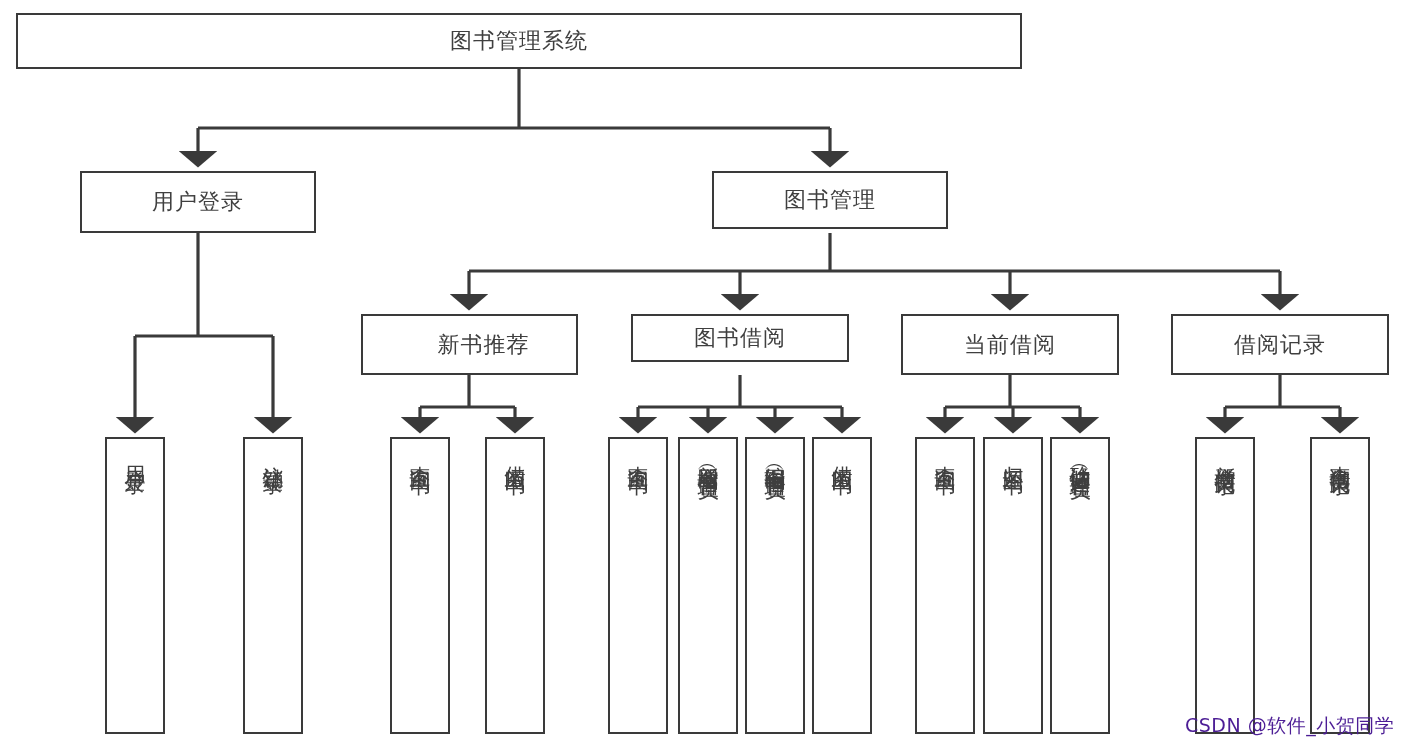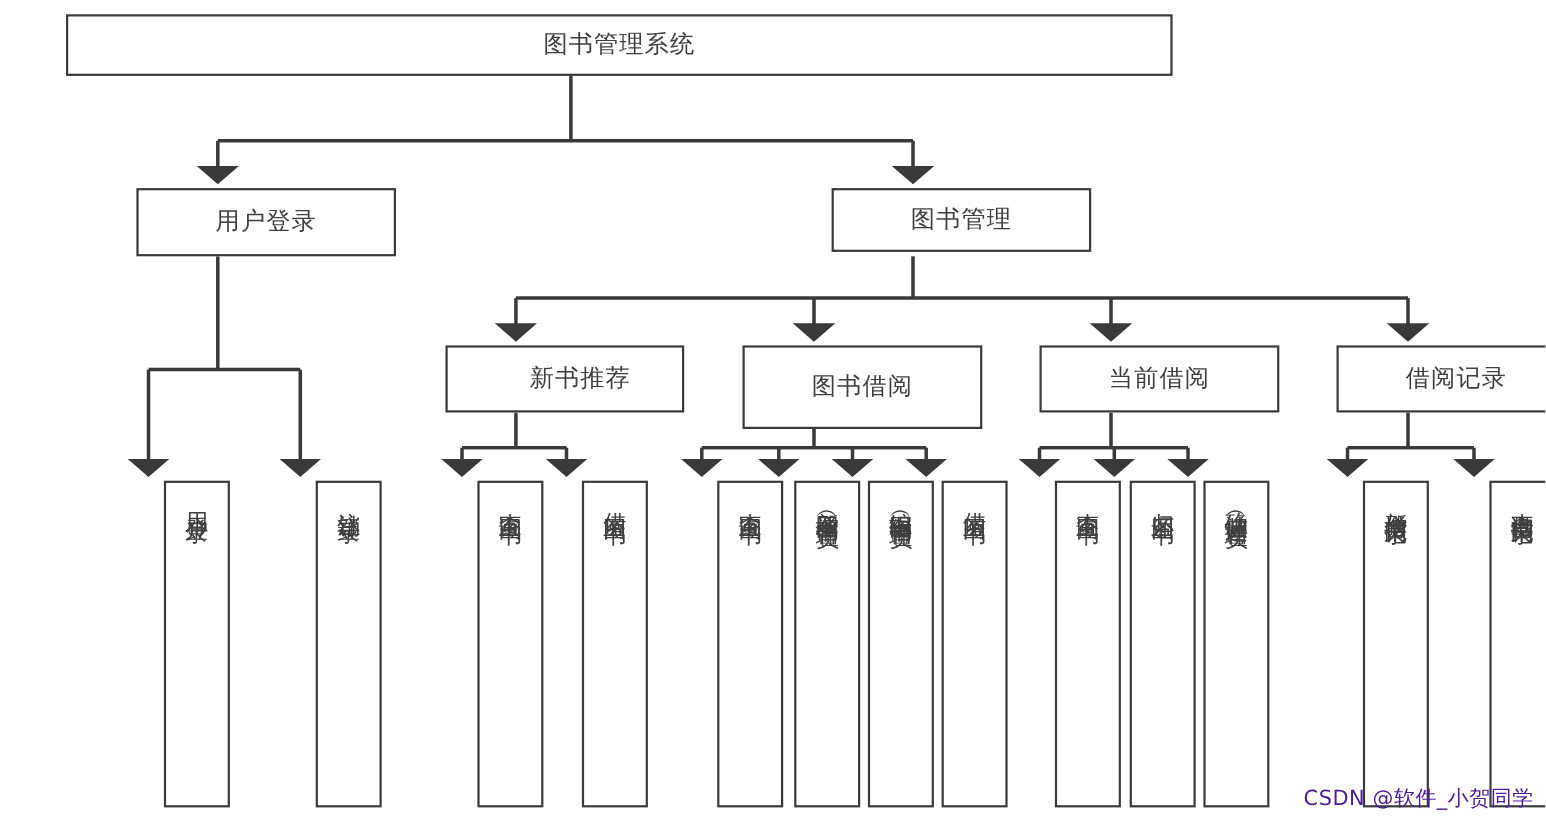--- a/index.html
+++ b/index.html
@@ -27,21 +27,20 @@
   }
   .node {
     position: absolute;
     box-sizing: border-box;
     background: #ffffff;
     border: 2px solid #3a3a3a;
     display: flex;
     align-items: center;
     justify-content: center;
     color: #3f3f3f;
-    margin-left: 44px;
   }
   .node.horiz .label {
     font-size: 22px;
     line-height: 1.15;
     letter-spacing: 1px;
     white-space: nowrap;
   }
   .node.vert {
     align-items: flex-start;
     justify-content: center;
@@ -129,21 +128,21 @@
   <div class="node horiz" id="n-l1_0" style="left: 80px; top: 171px; width: 236px; height: 62px;">
     <span class="label">用户登录</span>
   </div>
   <div class="node horiz" id="n-l1_1" style="left: 712px; top: 171px; width: 236px; height: 58px;">
     <span class="label">图书管理</span>
   </div>
 
   <div class="node horiz" id="n-l2_0" style="left: 361px; top: 314px; width: 217px; height: 61px; padding-left: 28px;">
     <span class="label">新书推荐</span>
   </div>
-  <div class="node horiz" id="n-l2_1" style="left: 631px; top: 314px; width: 218px; height: 76px;">
+  <div class="node horiz" id="n-l2_1" style="left: 631px; top: 314px; width: 218px; height: 48px;">
     <span class="label">图书借阅</span>
   </div>
   <div class="node horiz" id="n-l2_2" style="left: 901px; top: 314px; width: 218px; height: 61px;">
     <span class="label">当前借阅</span>
   </div>
   <div class="node horiz" id="n-l2_3" style="left: 1171px; top: 314px; width: 218px; height: 61px;">
     <span class="label">借阅记录</span>
   </div>
 
   <div class="node vert" id="n-leaf_0" style="left: 105px; top: 437px; width: 60px; height: 297px;">

